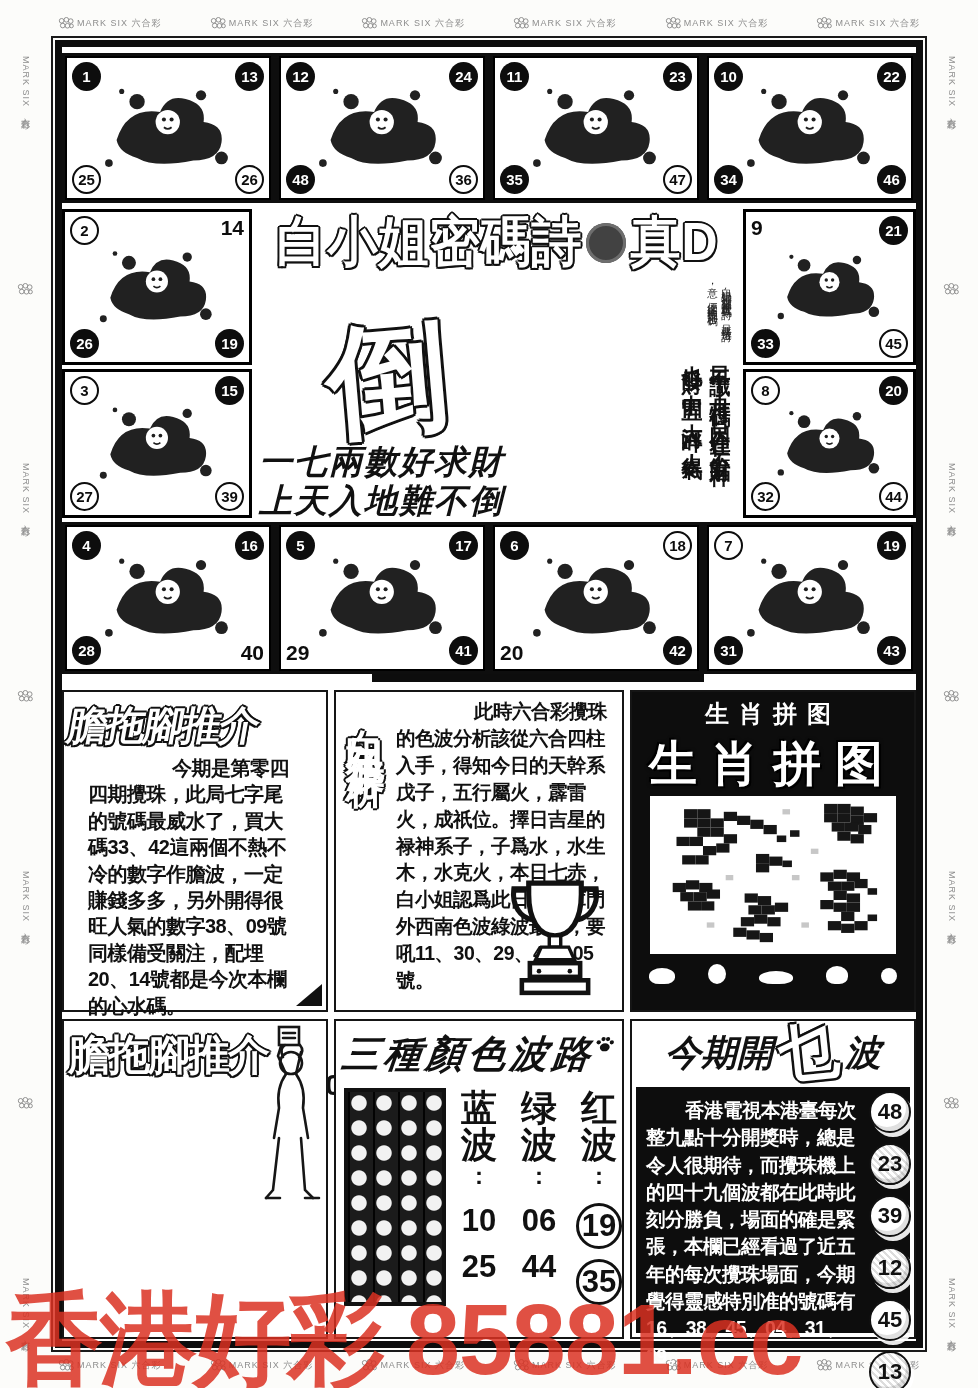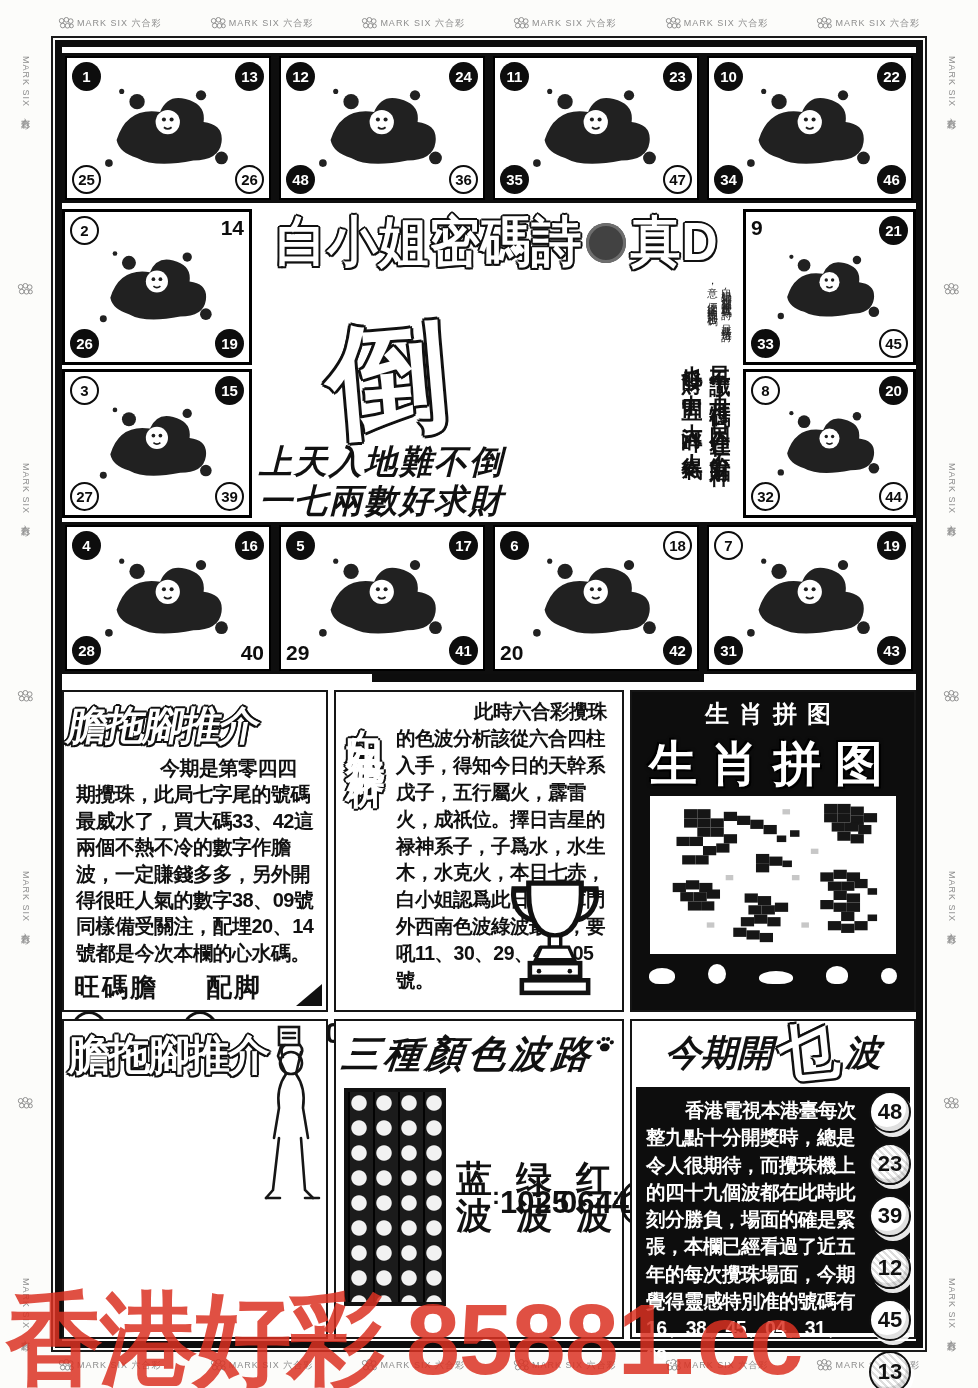--- a/index.html
+++ b/index.html
@@ -74,21 +74,21 @@
                font-style:italic;}
 
   
   .sec{box-sizing:border-box;background:#fff;border:2px solid #151515;}
   .sec-l{left:0;width:266px;}  .sec-m{left:272px;width:290px;} .sec-r{left:568px;width:286px;}
   .row-mid{top:643px;height:322px;} .row-bot{top:972px;height:320px;}
 
   
   .dt-title{font-size:40px;white-space:nowrap;transform:skewX(-10deg);
             margin:6px 2px 2px 4px;letter-spacing:-2px;}
-  .dt-body{font-size:20px;font-weight:600;line-height:1.32;margin:2px 12px;
+  .dt-body{font-size:20px;font-weight:600;line-height:1.32;margin:2px 24px;
            text-indent:4.2em;letter-spacing:-0.5px;}
   .dt-labels{display:flex;gap:48px;margin:4px 10px 0;font-size:26px;font-weight:700;
              letter-spacing:2px;}
   .dt-nums{display:flex;align-items:center;gap:14px;margin:6px 6px 0;font-size:29px;
            font-weight:bold;}
   .circ{width:44px;height:44px;border:3px solid #111;border-radius:50%;
         display:inline-flex;align-items:center;justify-content:center;
         box-sizing:border-box;box-shadow:1px 1px 0 #111;}
   .hook{position:absolute;right:4px;bottom:4px;width:0;height:0;
         border-left:26px solid transparent;border-bottom:22px solid #111;}
@@ -130,21 +130,21 @@
             transform:skewX(-6deg);margin:8px 0 0 6px;letter-spacing:4px;}
   .tc-paw{display:inline-block;vertical-align:super;}
   .tc-wrap{display:flex;margin-top:8px;gap:10px;}
   .tc-rack{width:108px;height:218px;margin-left:8px;border:4px solid #111;
            box-sizing:border-box;background-color:#1b1b1b;
            background-image:
              repeating-linear-gradient(90deg,rgba(0,0,0,.9) 0 2px,transparent 2px 25px),
              radial-gradient(circle at 11px 11px,#f2f2f2 7.2px,rgba(0,0,0,0) 8.2px);
            background-size:auto,25px 25px;}
   .tc-cols{display:flex;gap:14px;margin-top:2px;}
-  .tc-col{display:flex;flex-direction:row;align-items:center;width:46px;}
+  .tc-col{display:flex;flex-direction:column;align-items:center;width:46px;}
   .tc-label{font-size:36px;font-weight:900;line-height:1.02;width:40px;
             word-break:break-all;text-align:center;}
   .tc-colon{font-size:24px;font-weight:900;line-height:.9;margin:2px 0 6px;}
   .tc-num{font-size:31px;font-weight:bold;margin-top:10px;}
   .tc-circ{width:46px;height:46px;border:3px solid #111;border-radius:50%;
            display:flex;align-items:center;justify-content:center;box-sizing:border-box;}
 
   
   .jq-titlebar{display:flex;align-items:center;justify-content:center;gap:6px;
                height:64px;white-space:nowrap;}
@@ -511,22 +511,22 @@
     </div>
     <div class="bigchar otl">倒</div>
     <div class="poem-cols">
       <div class="poem-note">白小姐特别幸數神童數碼詩，只要猜透詩意，便從圖中找到密碼。</div>
       <div class="poem-line">目不識丁也發財</div>
       <div class="poem-line">十月特碼中四五</div>
       <div class="poem-line">只因住在大河畔</div>
       <div class="poem-line">不管財神人得氣</div>
     </div>
     <div class="poem-bottom">
+      <div>一七兩數好求財</div>
       <div>上天入地難不倒</div>
-      <div>一七兩數好求財</div>
     </div>
   </section>
 
   <div class="prow prow-4">
     <div class="panel">
       <span class="corner dark tl">4</span>
       <span class="corner dark tr">16</span>
       <span class="corner dark bl">28</span>
       <span class="corner plain br">40</span>
       <svg class="art">

